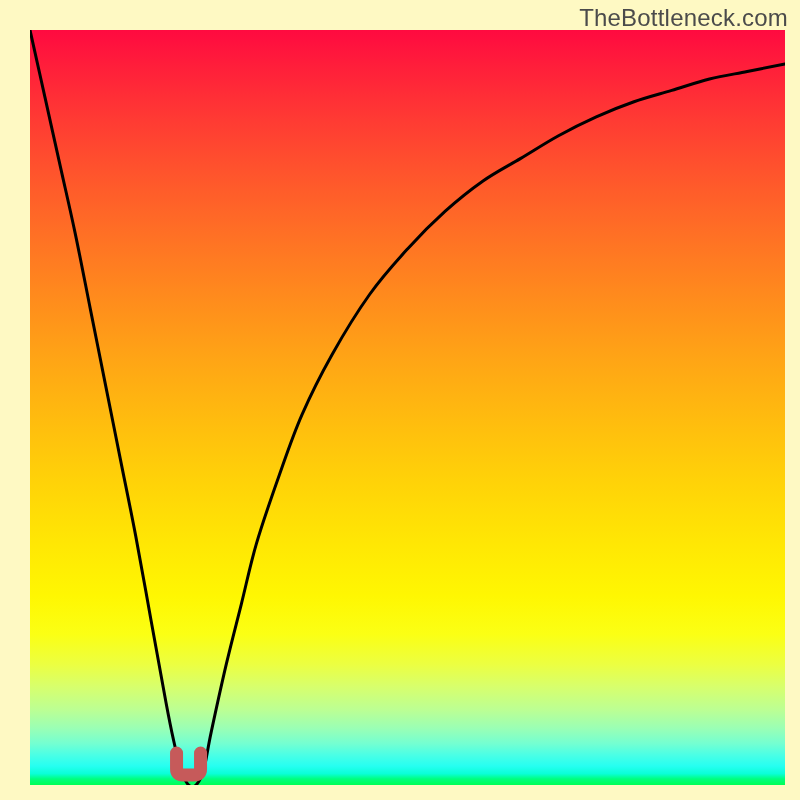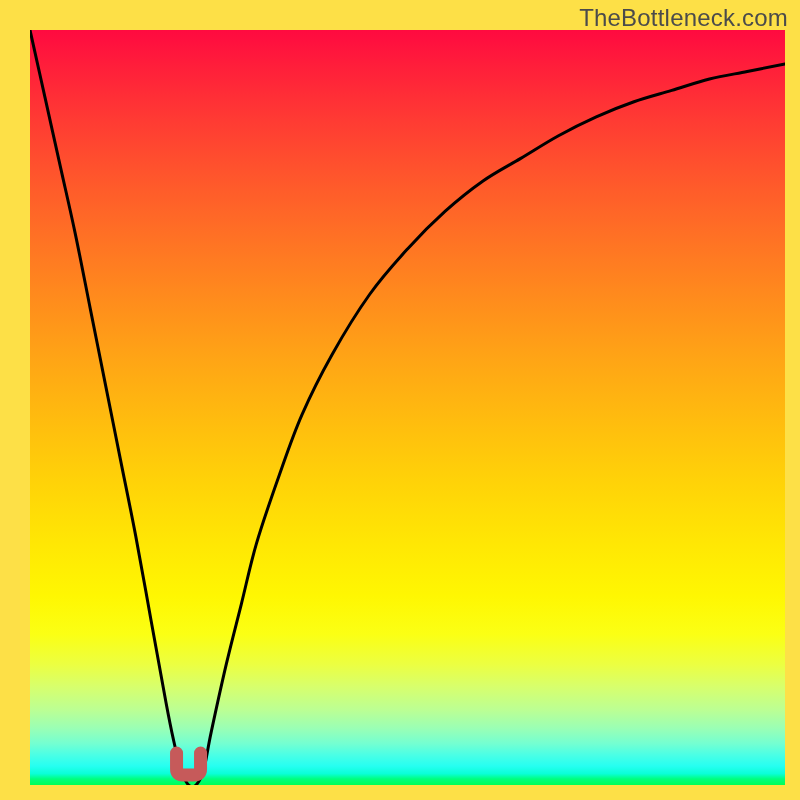--- a/index.html
+++ b/index.html
@@ -9,21 +9,21 @@
     height: 800px;
     overflow: hidden;
     background: #000;
     font-family: Arial, Helvetica, sans-serif;
   }
   .frame {
     position: absolute;
     left: 0; top: 0;
     width: 800px;
     height: 800px;
-    background: #fde047;
+    background: #fef9c3;
   }
   .plot {
     position: absolute;
     left: 30px;
     top: 30px;
     width: 755px;
     height: 755px;
     overflow: hidden;
   }
   .gradient {

